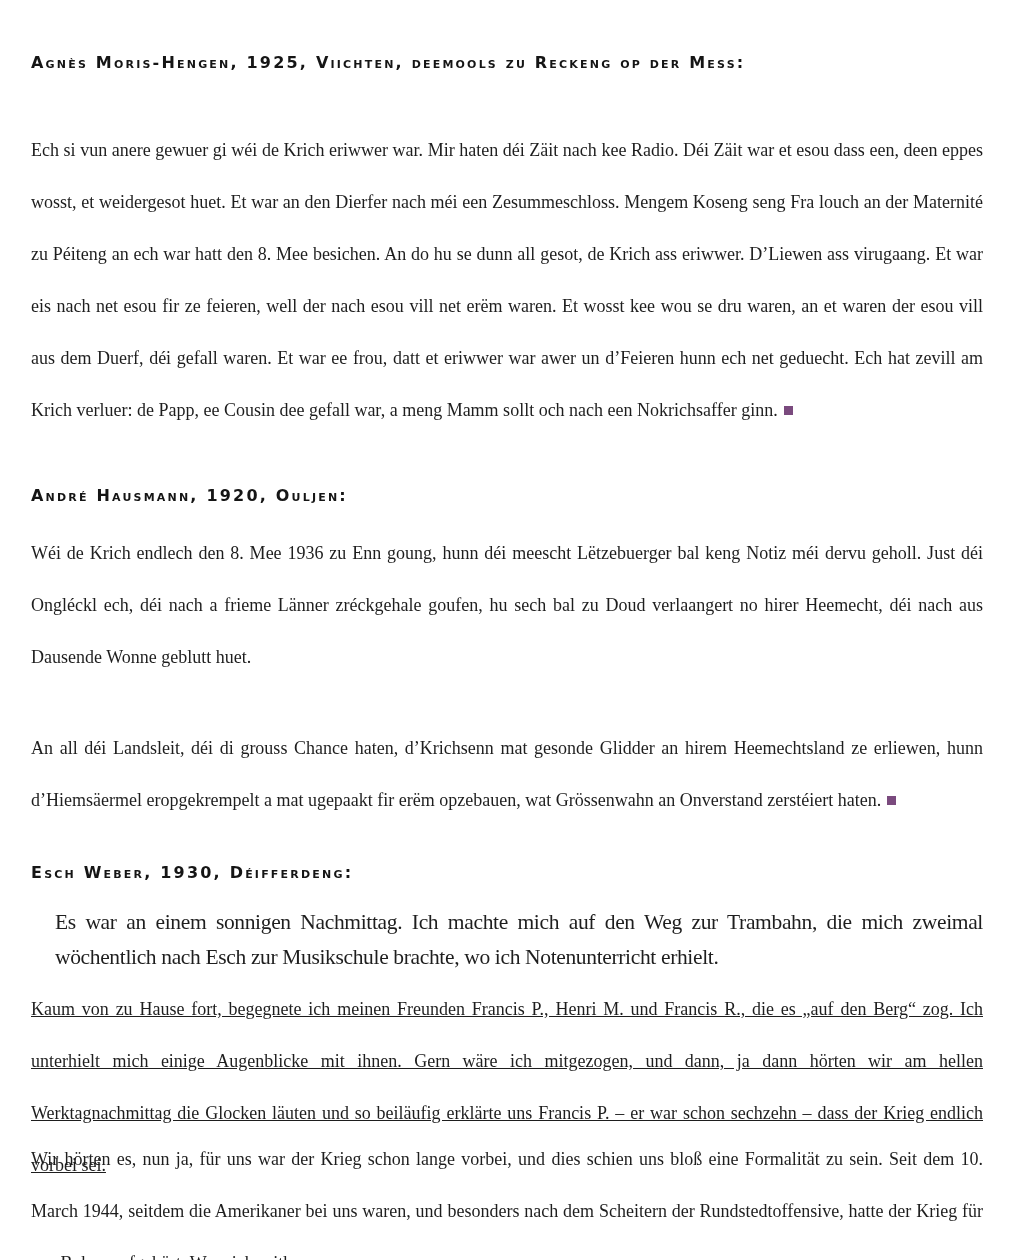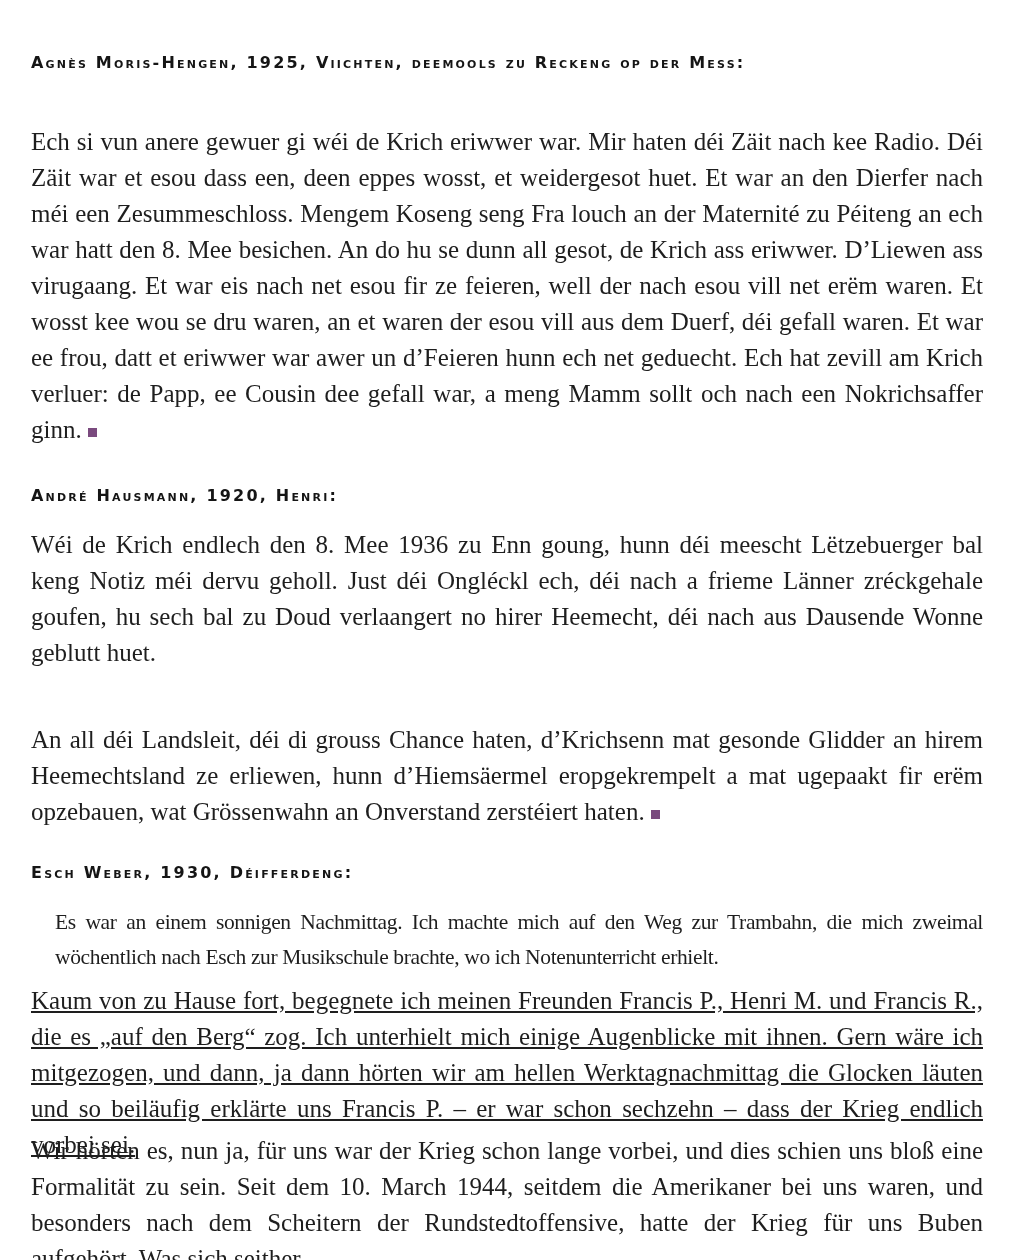--- a/index.html
+++ b/index.html
@@ -25,22 +25,22 @@
       font-family: "DejaVu Sans", "Liberation Sans", sans-serif;
       font-weight: bold;
       font-variant: small-caps;
       font-size: 16px;
       letter-spacing: 2.2px;
       line-height: 36px;
       color: #151515;
       margin: 0;
     }
     .para {
-      font-size: 25px;
-      line-height: 36px;
+      font-size: 18px;
+      line-height: 52px;
       text-align: justify;
       margin: 0;
     }
     .para.tight {
       font-size: 21.5px;
       letter-spacing: -0.35px;
       line-height: 35px;
       margin-left: 24px;
     }
     .endmark {
@@ -62,21 +62,21 @@
     #p6 { position: absolute; top: 1133px; }
   </style>
 </head>
 <body>
 
 <div class="page">
 
   <h2 id="h1" class="heading">Agnès Moris-Hengen, 1925, Viichten, deemools zu Reckeng op der Mess:</h2>
   <p id="p1" class="para"><span>Ech si vun anere gewuer gi wéi de Krich eriwwer war. Mir haten déi Zäit nach kee Radio. Déi Zäit war et esou dass een, deen eppes wosst, et weidergesot huet. Et war an den Dierfer nach méi een Zesummeschloss. Mengem Koseng seng Fra louch an der Maternité zu Péiteng an ech war hatt den 8. Mee besichen. An do hu se dunn all gesot, de Krich ass eriwwer. D’Liewen ass virugaang. Et war eis nach net esou fir ze feieren, well der nach esou vill net erëm waren. Et wosst kee wou se dru waren, an et waren der esou vill aus dem Duerf, déi gefall waren. Et war ee frou, datt et eriwwer war awer un d’Feieren hunn ech net geduecht. Ech hat zevill am Krich verluer: de Papp, ee Cousin dee gefall war, a meng Mamm sollt och nach een Nokrichsaffer ginn.</span><span class="endmark"></span></p>
 
-  <h2 id="h2" class="heading">André Hausmann, 1920, Henri:</h2>
+  <h2 id="h2" class="heading">André Hausmann, 1920, Ouljen:</h2>
   <p id="p2" class="para">Wéi de Krich endlech den 8. Mee 1936 zu Enn goung, hunn déi meescht Lëtzebuerger bal keng Notiz méi dervu geholl. Just déi Ongléckl ech, déi nach a frieme Länner zréckgehale goufen, hu sech bal zu Doud verlaangert no hirer Heemecht, déi nach aus Dausende Wonne geblutt huet.</p>
   <p id="p3" class="para"><span>An all déi Landsleit, déi di grouss Chance haten, d’Krichsenn mat gesonde Glidder an hirem Heemechtsland ze erliewen, hunn d’Hiemsäermel eropgekrempelt a mat ugepaakt fir erëm opzebauen, wat Grössenwahn an Onverstand zerstéiert haten.</span><span class="endmark"></span></p>
 
   <h2 id="h3" class="heading">Esch Weber, 1930, Déifferdeng:</h2>
   <p id="p4" class="para tight">Es war an einem sonnigen Nachmittag. Ich machte mich auf den Weg zur Trambahn, die mich zweimal wöchentlich nach Esch zur Musikschule brachte, wo ich Notenunterricht erhielt.</p>
   <p id="p5" class="para">Kaum von zu Hause fort, begegnete ich meinen Freunden Francis P., Henri M. und Francis R., die es „auf den Berg“ zog. Ich unterhielt mich einige Augenblicke mit ihnen. Gern wäre ich mitgezogen, und dann, ja dann hörten wir am hellen Werktagnachmittag die Glocken läuten und so beiläufig erklärte uns Francis P. – er war schon sechzehn – dass der Krieg endlich vorbei sei.</p>
   <p id="p6" class="para">Wir hörten es, nun ja, für uns war der Krieg schon lange vorbei, und dies schien uns bloß eine Formalität zu sein. Seit dem 10. March 1944, seitdem die Amerikaner bei uns waren, und besonders nach dem Scheitern der Rundstedtoffensive, hatte der Krieg für uns Buben aufgehört. Was sich seither</p>
 
 </div>
 

